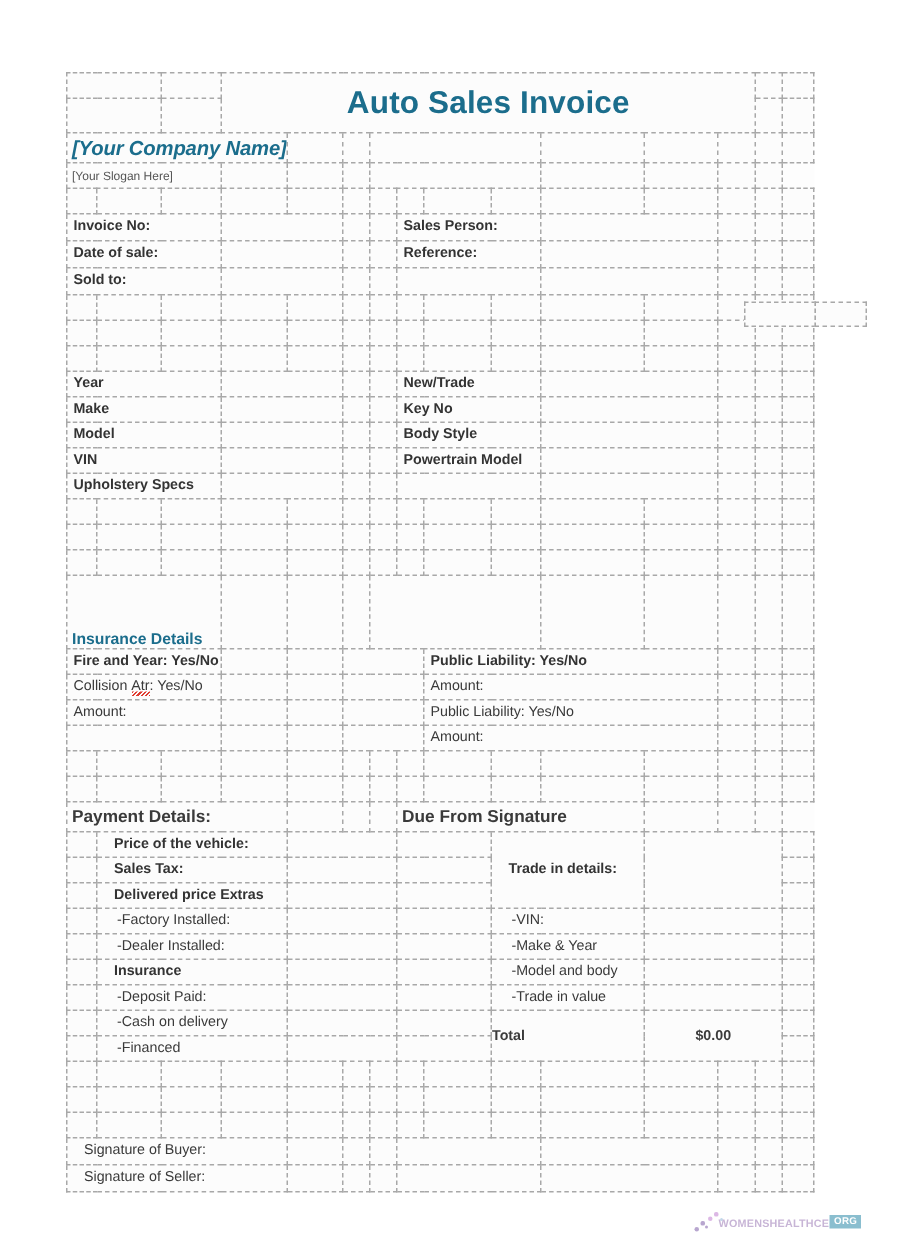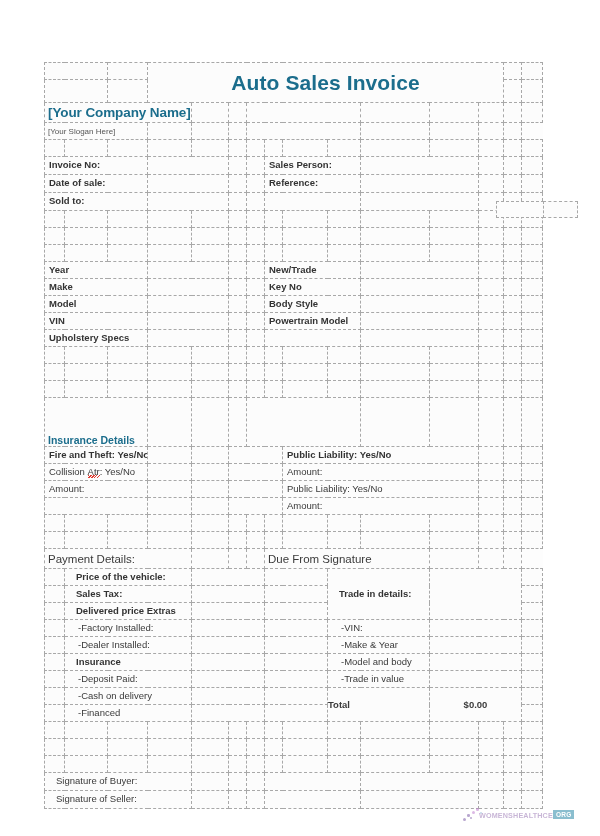--- a/index.html
+++ b/index.html
@@ -12,21 +12,21 @@
     height: 836px;
     position: relative;
     font-family: "Liberation Sans", sans-serif;
     -webkit-font-smoothing: antialiased;
   }
 
   
   .sheet {
     position: absolute;
     left: 44px;
-    top: 62px;
+    top: 48px;
     width: 498px;
     background: #6d28d9;
   }
 
   table.grid {
     border-collapse: collapse;
     table-layout: fixed;
     width: 498px;
     background: #fdfdfd;
   }
@@ -70,38 +70,39 @@
     text-align: center;
     letter-spacing: 0.1px;
     padding: 0;
   }
   .company {
     font-size: 13.5px;
     font-weight: bold;
     color: #1b6d8c;
     padding-left: 3px;
     letter-spacing: -0.1px;
+    font-style: italic;
   }
   .slogan {
     font-size: 8px;
     color: #555;
     padding-left: 3px;
   }
 
   
   .sec-teal {
     font-size: 10.5px;
     font-weight: bold;
     color: #1b6d8c;
     padding-left: 3px;
     margin-top: 36px;
   }
   .sec-dark {
     font-size: 11.5px;
-    font-weight: normal;
+    font-weight: bold;
     color: #3a3a3a;
     padding-left: 3px;
   }
 
   
   td.total {
     background: #1b6c8a;
     border: 1px solid #1b6c8a;
     border-right: 1px dashed #bcd8e3;
     color: #ffffff;
@@ -509,21 +510,21 @@
     <td colspan="4" class="plain"></td>
     <td class="plain"></td>
           <td class="plain"></td>
           <td class="plain"></td>
     <td class="plain"></td>
           <td class="plain"></td>
   </tr>
 
   <tr>
     <td colspan="3" class="plain" style="height:15px">
-      <div class="lbl b">Fire and Theft: Yes/No</div>
+      <div class="lbl b">Fire and Year: Yes/No</div>
     </td>
     <td class="plain"></td>
           <td class="plain"></td>
     <td colspan="3" class="plain"></td>
     <td colspan="4" class="plain">
       <div class="lbl b">Public Liability: Yes/No</div>
     </td>
     <td class="plain"></td>
           <td class="plain"></td>
           <td class="plain"></td>

